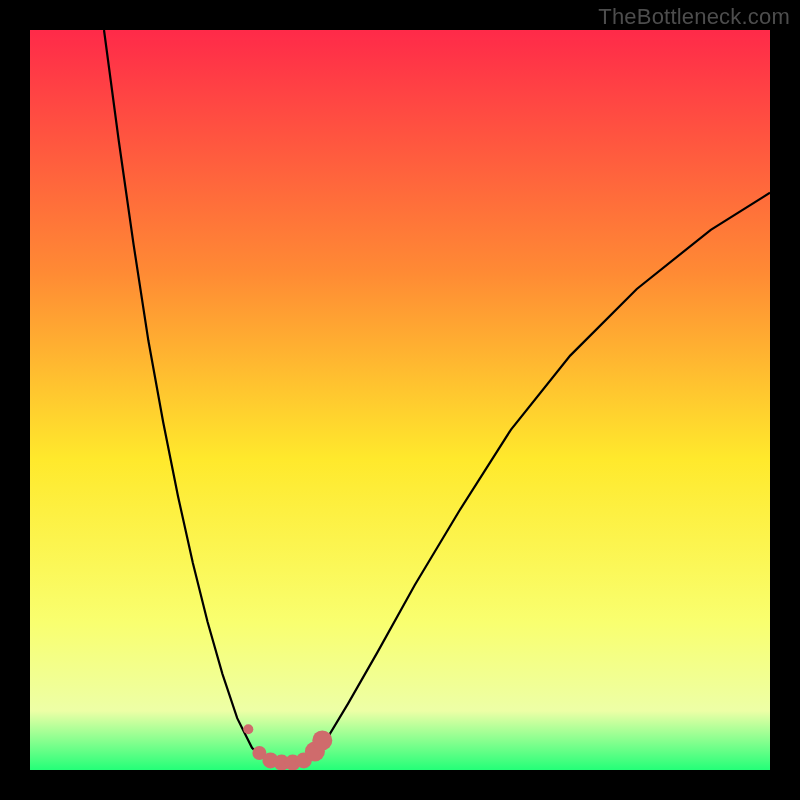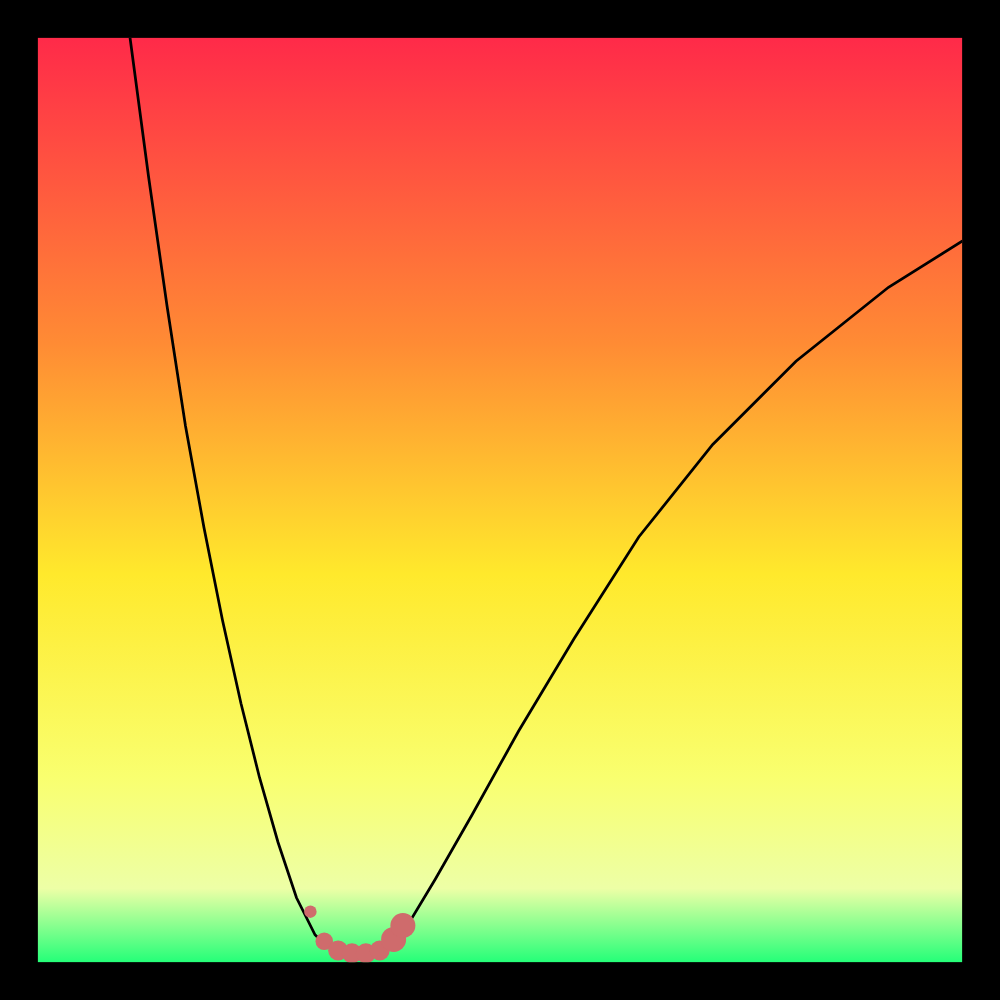--- a/index.html
+++ b/index.html
@@ -41,20 +41,21 @@
     display: block;
     width: 740px;
     height: 740px;
   }
 </style>
 </head>
 <body>
 
 <div class="frame">
 
+  <div class="watermark">TheBottleneck.com</div>
 
   <div class="plot">
     <svg id="plot-svg" viewBox="0 0 740 740" preserveAspectRatio="none">
       <defs>
         <linearGradient id="bg-grad" x1="0" y1="0" x2="0" y2="1">
           <stop id="g0" offset="0%" stop-color="#ff2a49"></stop>
           <stop id="g1" offset="33%" stop-color="#ff8b34"></stop>
           <stop id="g2" offset="58%" stop-color="#ffe92c"></stop>
           <stop id="g3" offset="80%" stop-color="#f9ff6f"></stop>
           <stop id="g4" offset="92%" stop-color="#edffa6"></stop>

